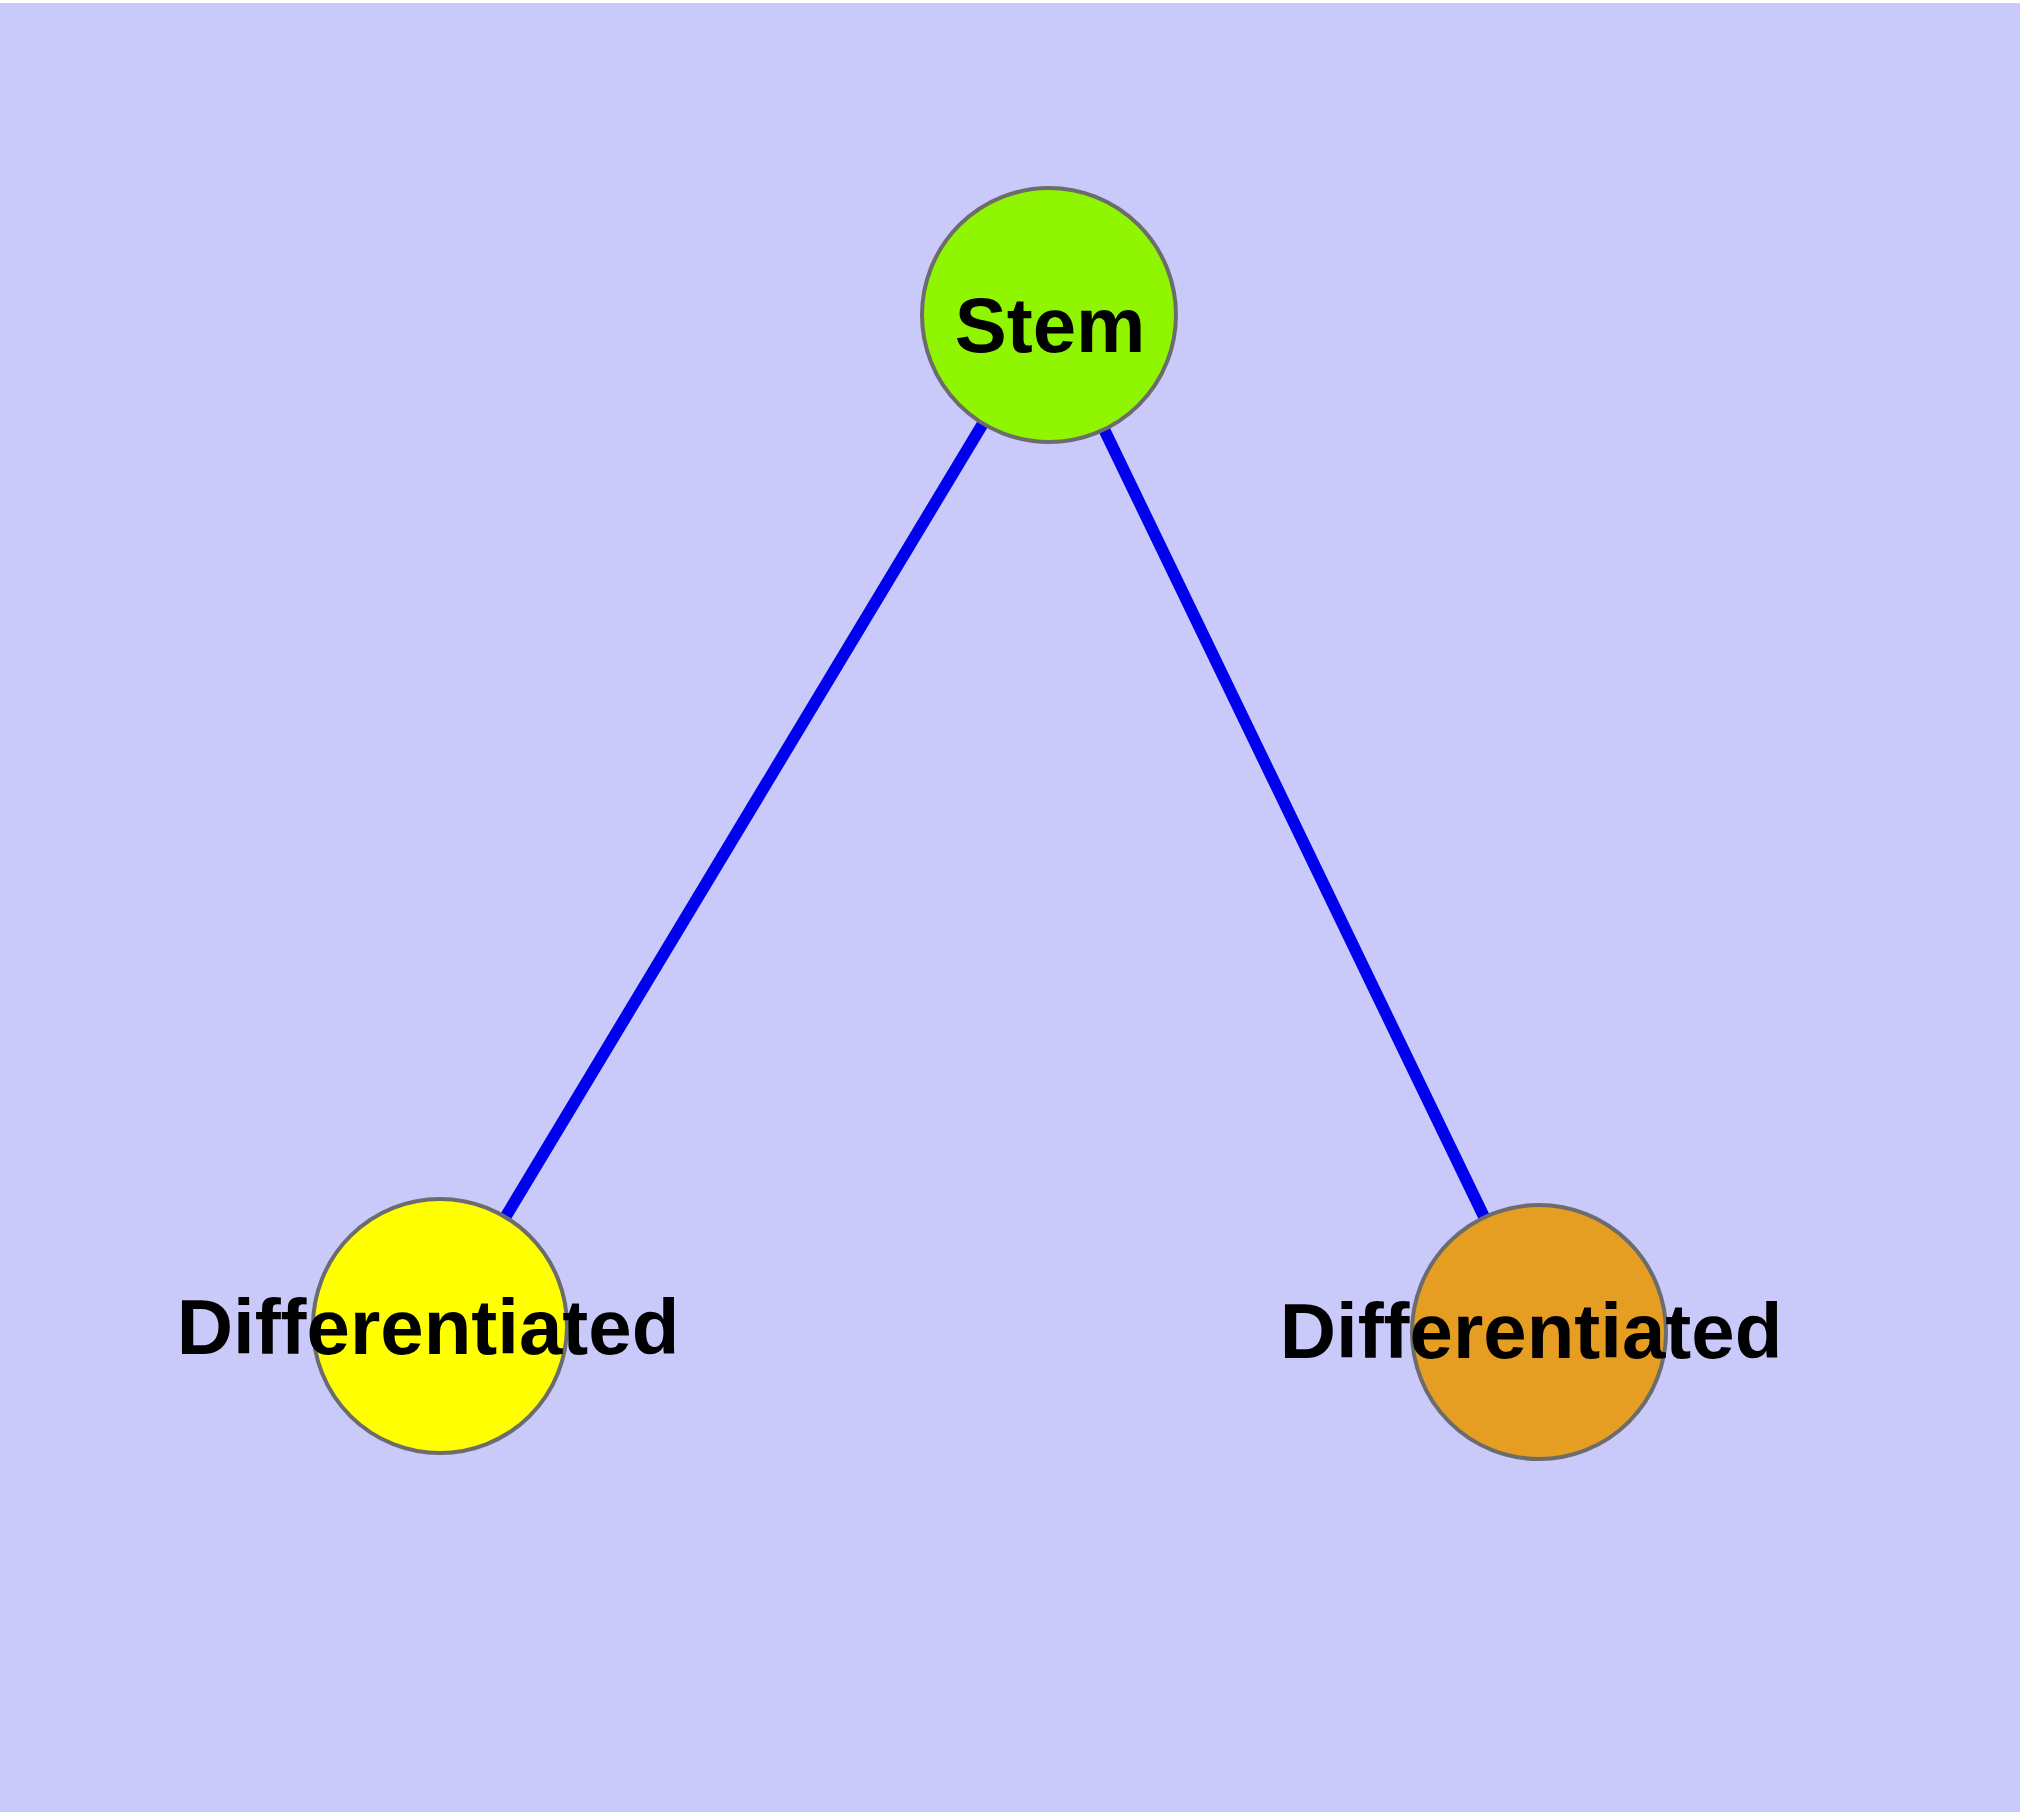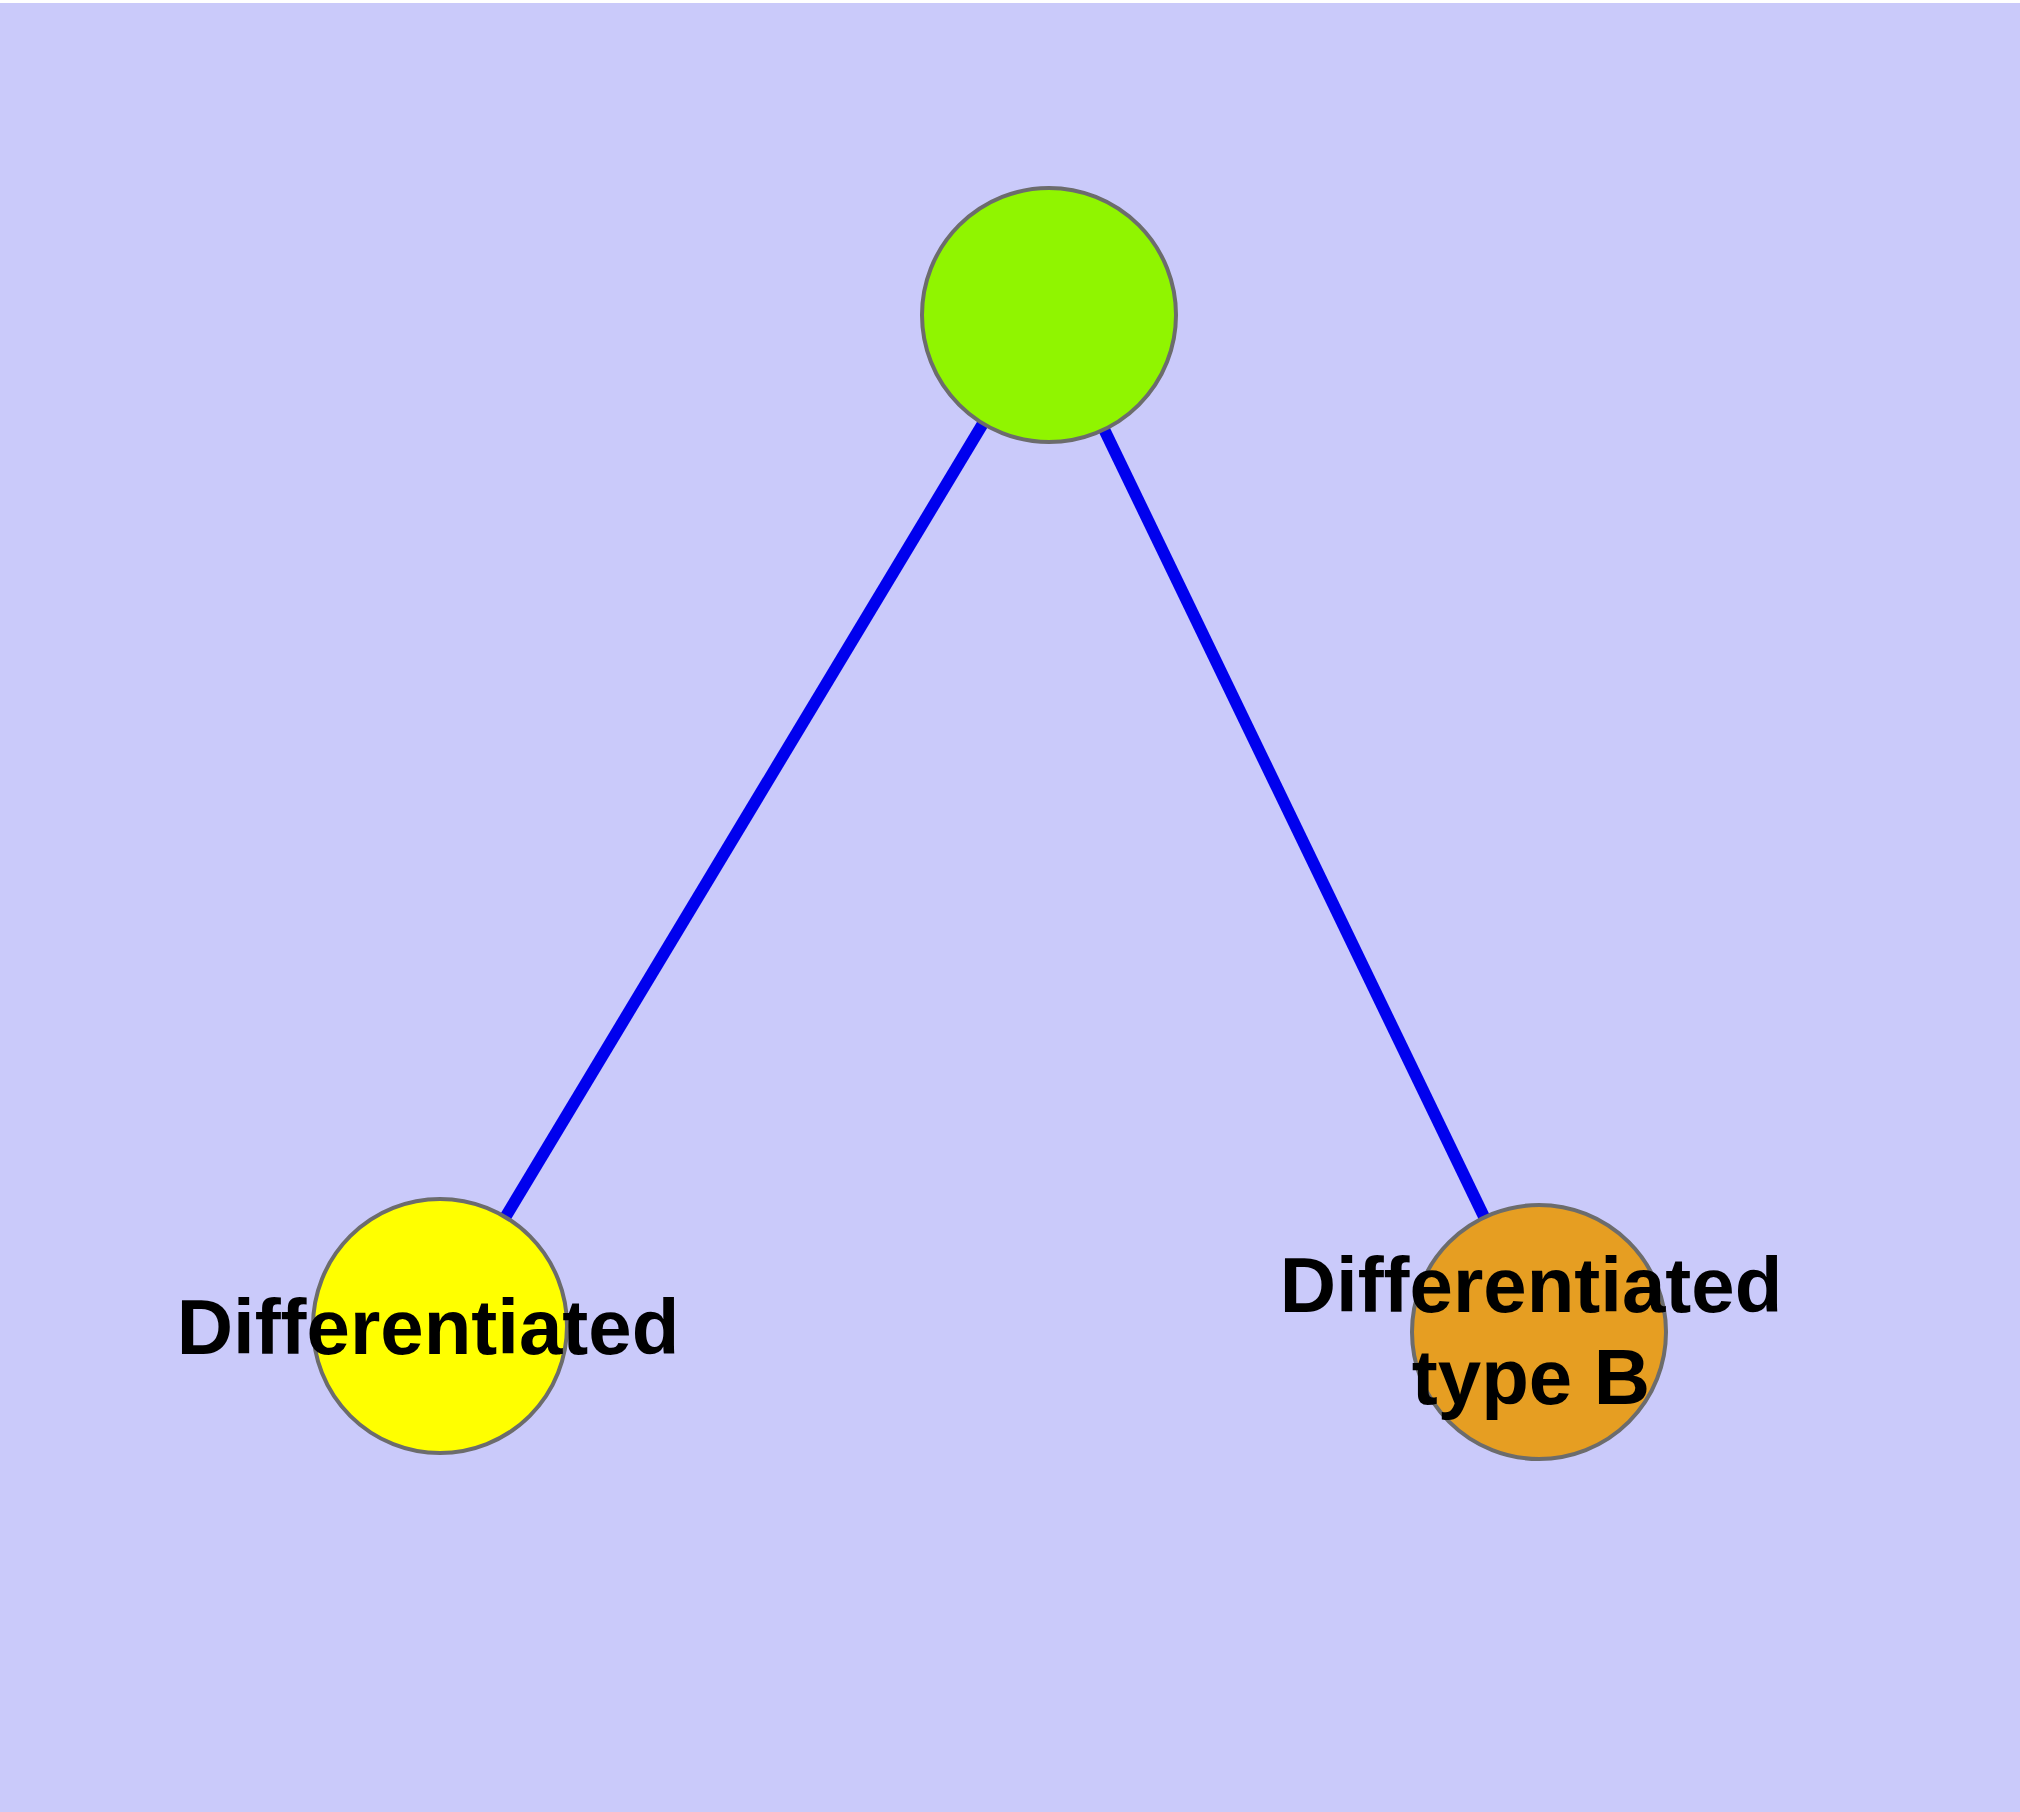--- a/index.html
+++ b/index.html
@@ -63,24 +63,24 @@
     <line x1="1237" y1="371" x2="519" y2="1564" stroke-width="14" stroke-linecap="butt" stroke="#0000EE"></line>
     <line x1="1237" y1="371" x2="1816" y2="1571" stroke-width="14" stroke-linecap="butt" stroke="#0000EE"></line>
   </svg>
 
   <div id="node-stem" class="node" style="background-color: rgb(144, 245, 0);"></div>
 
   <div id="node-type-a" class="node" style="background-color: rgb(255, 255, 0);"></div>
 
   <div id="node-type-b" class="node" style="background-color: rgb(230, 158, 34);"></div>
 
+  <div id="label-stem" class="node-label" style="color: rgb(0, 0, 0);">Stem</div>
 
   <div id="label-type-a" class="node-label" style="color: rgb(0, 0, 0);">
     <span>Differentiated</span>
   </div>
 
   <div id="label-type-b" class="node-label" style="color: rgb(0, 0, 0);">
     <span>Differentiated</span>
-    <span>type B</span>
   </div>
 
 </div>
 
 
 </body></html>

